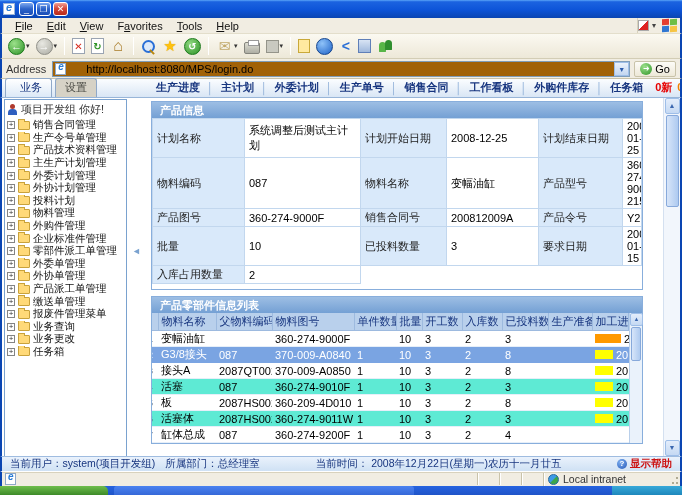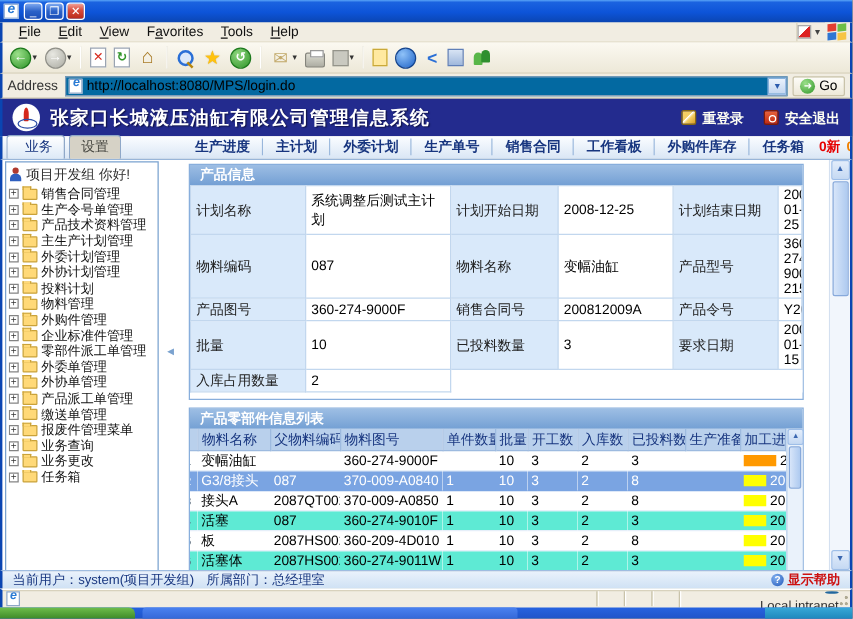--- a/index.html
+++ b/index.html
@@ -58,21 +58,21 @@
   .ic-research { width:13px; height:14px; background:linear-gradient(180deg,#D8E4F4,#9FB8DC); border:1px solid #5F7FB8; }
   .ic-msn { width:17px; height:15px; position:relative; }
   .ic-msn::before,.ic-msn::after { content:""; position:absolute; width:7px; height:10px; border-radius:4px 4px 1px 1px; }
   .ic-msn::before { left:2px; top:3px; background:#58B648; }
   .ic-msn::after { left:8px; top:1px; background:#2F8F2F; }
 
   
   .addressbar { height:20px; flex:0 0 20px; display:flex; align-items:center; gap:4px; padding:0 4px;
     background:#F1EDE2; border-left:2px solid #0A45B2; border-right:2px solid #0A45B2; border-bottom:1px solid #C9C3AA; }
   .addr-label { color:#333; padding-right:2px; }
-  .addr-input { flex:1; height:16px; background:#0369a1; border:1px solid #7F9DB9; display:flex; align-items:center; gap:3px; padding-left:2px; }
+  .addr-input { flex:1; height:16px; background:#a16207; border:1px solid #7F9DB9; display:flex; align-items:center; gap:20px; padding-left:2px; }
   .ie-doc-icon { width:11px; height:12px; background:#fff; border:1px solid #8FA8C8; position:relative; flex:0 0 11px; }
   .ie-doc-icon::after { content:"e"; position:absolute; left:2px; top:-3px; color:#2A7BD4; font-weight:bold; font-style:italic; font-size:10px; }
   .addr-text { flex:1; color:#000; white-space:nowrap; overflow:hidden; }
   .addr-drop { width:15px; height:14px; background:linear-gradient(180deg,#EAF2FC,#C3D6F0); border:1px solid #9EBEE8; font-size:7px; color:#2B5BAD; text-align:center; line-height:13px; }
   .go-btn { display:flex; align-items:center; gap:3px; padding:1px 5px; border:1px solid #C9C3AA; border-radius:2px; background:linear-gradient(180deg,#FDFCF8,#EDE8D8); }
   .go-circle { width:12px; height:12px; border-radius:50%; background:radial-gradient(circle at 35% 30%,#9BE08A,#2F9428); color:#fff; font-size:8px; line-height:12px; text-align:center; font-weight:bold; }
 
   
   .app-header { height:30px; flex:0 0 30px; display:flex; align-items:center; gap:8px; padding:0 8px;
     background:#232B8E; border-left:2px solid #0A45B2; border-right:2px solid #0A45B2; }
@@ -153,21 +153,21 @@
     background:linear-gradient(180deg,#EAF2FC,#CFE1F4); border-top:1px solid #9FBCE0; border-left:2px solid #0A45B2; border-right:2px solid #0A45B2; white-space:nowrap; overflow:hidden; }
   .stat-time { margin-left:46px; }
   .help-link { margin-left:auto; color:#CC1111; display:flex; align-items:center; gap:3px; cursor:pointer; font-weight:bold; }
   .help-ic { width:10px; height:10px; border-radius:50%; background:radial-gradient(circle at 35% 30%,#7FB0F0,#2458B8); color:#fff; font-size:8px; line-height:10px; text-align:center; font-style:normal; font-weight:bold; }
 
   .ie-statusbar { height:15px; flex:0 0 15px; display:flex; align-items:center; background:#F1EDE2; border-top:1px solid #fff;
     box-shadow:inset 0 1px 0 #D8D2BD; border-left:2px solid #0A45B2; border-right:2px solid #0A45B2; font-size:10.5px; color:#333; }
   .ie-statusbar .ie-doc-icon { margin-left:3px; }
   .status-fill { flex:1; }
   .status-cell { width:22px; height:12px; border-left:1px solid #C9C3AA; box-shadow:inset 1px 0 0 #fff; }
-  .zone-cell { width:128px; height:13px; border-left:1px solid #C9C3AA; box-shadow:inset 1px 0 0 #fff; display:flex; align-items:flex-end; gap:4px; padding-left:4px;flex-direction:column; }
+  .zone-cell { width:128px; height:13px; border-left:1px solid #C9C3AA; box-shadow:inset 1px 0 0 #fff; display:flex; align-items:center; gap:4px; padding-left:4px; }
   .globe-ic { width:11px; height:11px; border-radius:50%; background:linear-gradient(135deg,#3C99E8 48%,#3BA54A 52%); border:1px solid #23689E; }
   .grip { width:8px; height:12px; margin-right:1px; background:
     radial-gradient(circle at 6px 10px,#AFAA93 1px,transparent 1.5px),
     radial-gradient(circle at 6px 5px,#AFAA93 1px,transparent 1.5px),
     radial-gradient(circle at 2px 10px,#AFAA93 1px,transparent 1.5px); }
 
   
   .taskbar { height:9px; flex:0 0 9px; display:flex; background:linear-gradient(180deg,#2663E0,#1F54C8); }
   .start-stub { width:108px; background:linear-gradient(180deg,#6FBE4C,#3D8A28); border-radius:0 5px 0 0; }
   .task-stub { width:300px; margin-left:6px; background:linear-gradient(180deg,#4A82F0,#3568D8); border-radius:3px 3px 0 0; }
@@ -273,34 +273,20 @@
       <span class="ie-doc-icon"></span>
       <span class="addr-text">http://localhost:8080/MPS/login.do</span>
       <span class="addr-drop">▼</span>
     </span>
     <span class="go-btn">
       <span class="go-circle">➜</span>
       <span>Go</span>
     </span>
   </div>
 
-  <div class="app-header">
-    <span class="logo"></span>
-    <span class="app-title">张家口长城液压油缸有限公司管理信息系统</span>
-    <span class="header-actions">
-      <span class="hbtn">
-        <i class="ic-relogin"></i>
-        <span>重登录</span>
-      </span>
-      <span class="hbtn">
-        <i class="ic-logout"></i>
-        <span>安全退出</span>
-      </span>
-    </span>
-  </div>
 
   <div class="subheader">
     <span class="tabs" id="tabs">
         <span class="tab active">业务</span>
         <span class="tab">设置</span>
       </span>
     <span class="navbar" id="navbar">
         <span class="nav-item">生产进度</span>
         <i class="nav-sep">│</i>
         <span class="nav-item">主计划</span>
@@ -656,20 +642,21 @@
       <span class="sbtn">▲</span>
       <span class="vthumb"></span>
       <span class="psp"></span>
       <span class="sbtn">▼</span>
     </div>
   </div>
 
   <div class="app-statusbar">
     <span>当前用户：system(项目开发组)</span>
     <span>所属部门：总经理室</span>
+    <span class="stat-time">当前时间： 2008年12月22日(星期一)农历十一月廿五</span>
     <span class="help-link">
       <i class="help-ic">?</i>
       <span>显示帮助</span>
     </span>
   </div>
 
   <div class="ie-statusbar">
     <span class="ie-doc-icon"></span>
     <span class="status-fill"></span>
     <span class="status-cell"></span>

